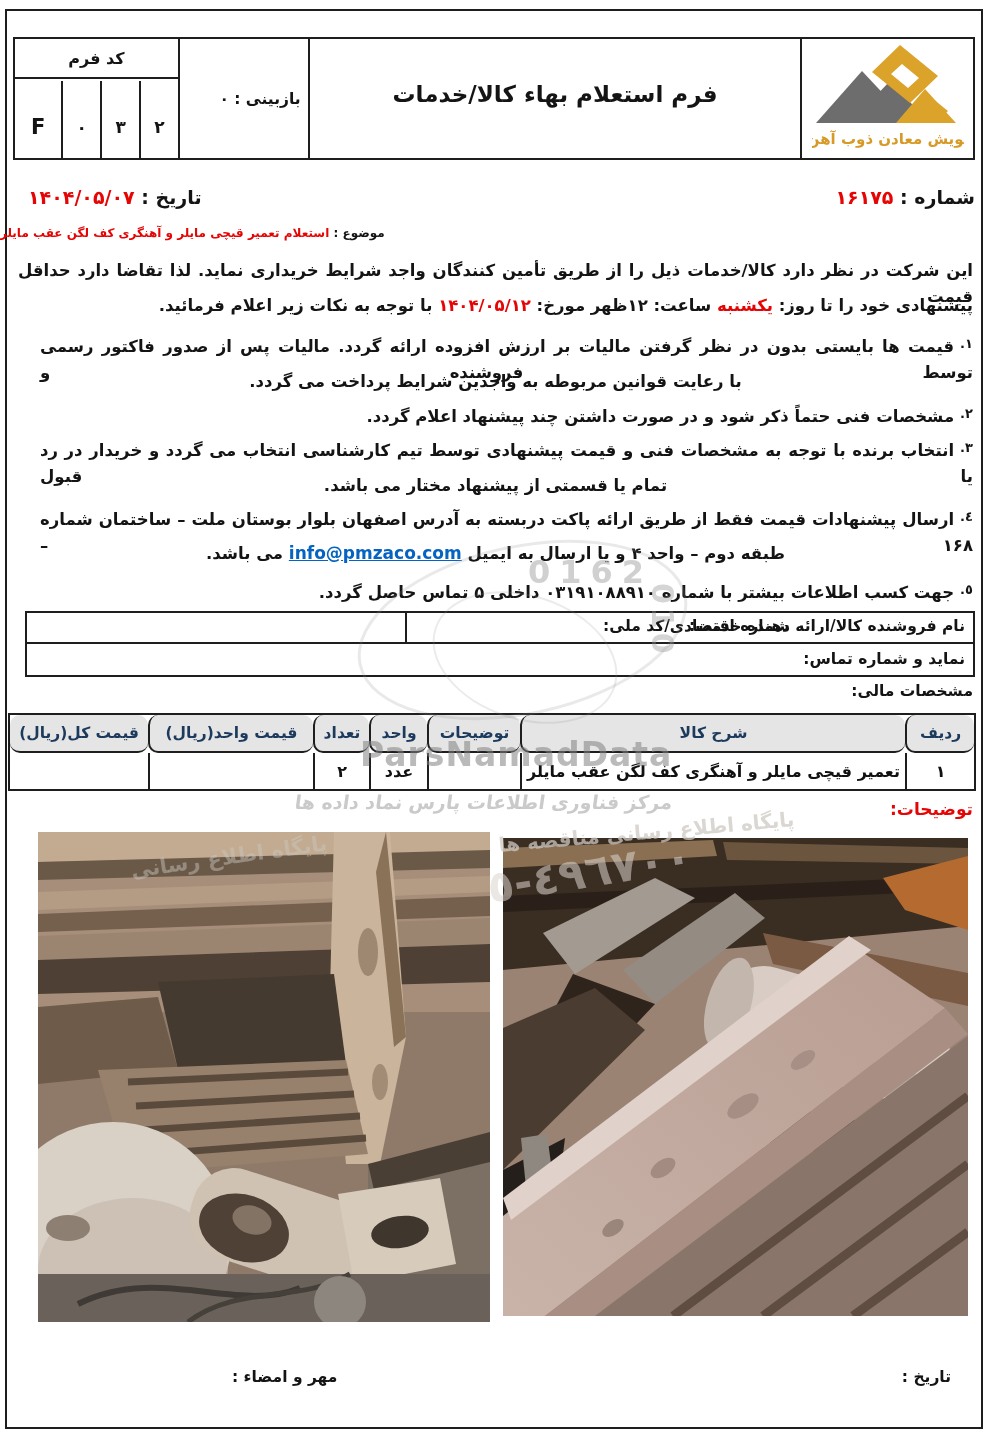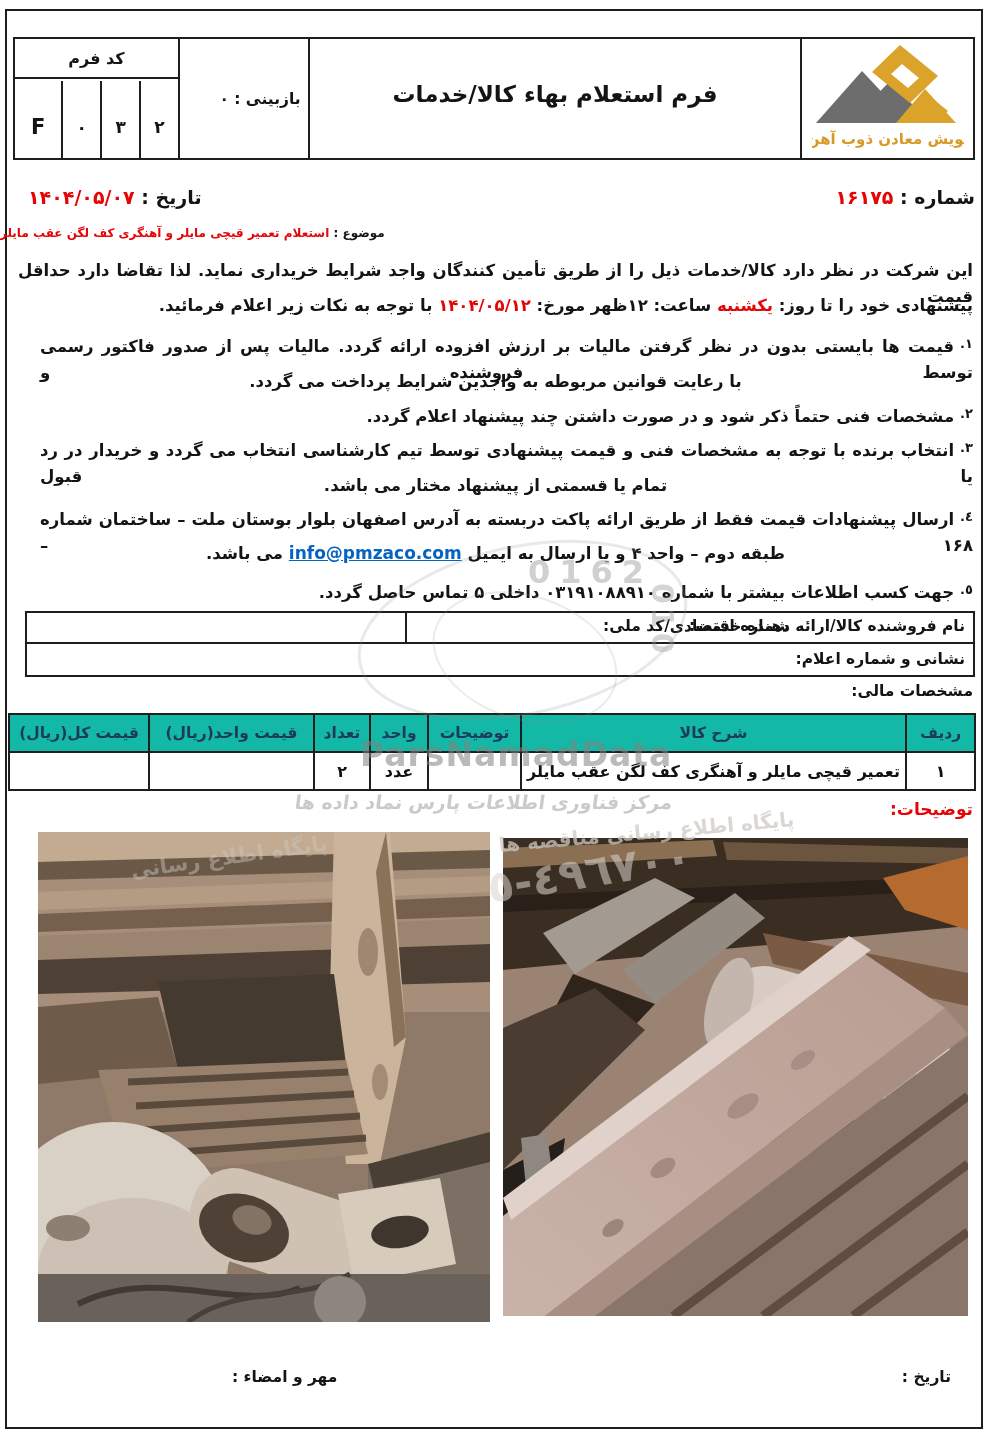--- a/index.html
+++ b/index.html
@@ -58,22 +58,22 @@
 
   .fin-label { right:18px; top:682px; font-size:15.5px; font-weight:bold; z-index:2; }
 
   
   .itable { position:absolute; left:8px; top:713px; width:968px; border:2px solid #1e1e1e;
             direction:rtl; z-index:2; }
   .irow { display:grid; grid-template-columns:69px 385px 93px 58px 56px 165px 138px; }
   .icell { border-left:2px solid #1e1e1e; display:flex; align-items:center; justify-content:center;
            font-weight:bold; }
   .icell:last-child { border-left:none; }
-  .ihead .icell { background:#14b8a6; color:#1c3a5c; height:38px; font-size:15.5px;
-                  border-bottom:2px solid #1e1e1e; }
+  .ihead .icell { background:#e5e5e5; color:#1c3a5c; height:38px; font-size:15.5px;
+                  border-bottom:2px solid #1e1e1e;border-radius:10px; }
   .idata .icell { height:36px; font-size:16px; color:#111; background:#fff; }
 
   .photos-label { right:18px; top:799px; font-size:17px; font-weight:bold; color:#e60505; z-index:2; }
 
   
   .photo { position:absolute; z-index:2; overflow:hidden; }
   .photo svg { display:block; }
   .photo-left  { left:38px;  top:832px; width:452px; height:490px; }
   .photo-right { left:503px; top:838px; width:465px; height:478px; }
 
@@ -177,21 +177,21 @@
 
   <div class="tline" style="top:580px; left:40px;">
     <span class="note-num">٥.</span><span>جهت کسب اطلاعات بیشتر با شماره ۰۳۱۹۱۰۸۸۹۱۰ داخلی ۵  تماس حاصل گردد.</span>
   </div>
 
   <div class="vtable">
     <div class="vrow1"></div>
     <div class="vdiv"></div>
     <div class="vlabel vname">نام فروشنده کالا/ارائه دهنده خدمت:</div>
     <div class="vlabel veco">شماره اقتصادی/کد ملی:</div>
-    <div class="vrow2-label">نشانی و شماره اعلام:</div>
+    <div class="vrow2-label">نماید و شماره تماس:</div>
   </div>
 
   <div class="abs fin-label">مشخصات مالی:</div>
 
   <div class="itable">
     <div class="irow ihead">
       <div class="icell">ردیف</div>
       <div class="icell">شرح کالا</div>
       <div class="icell">توضیحات</div>
       <div class="icell">واحد</div>

